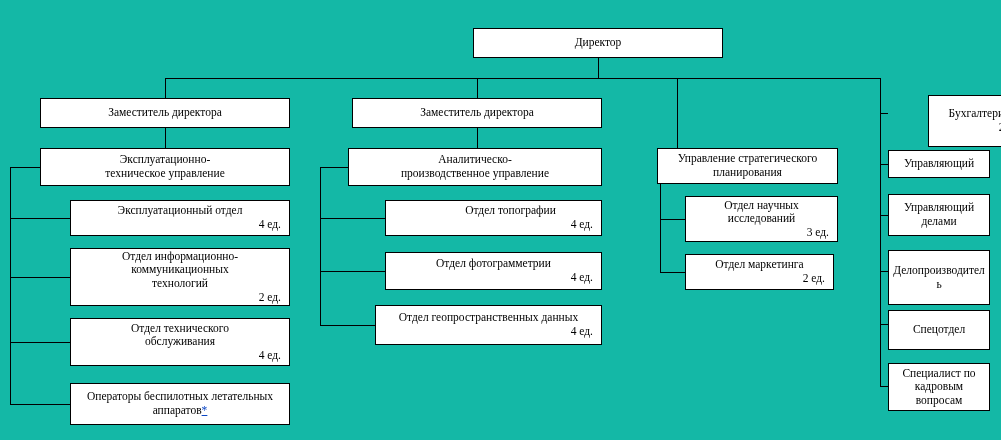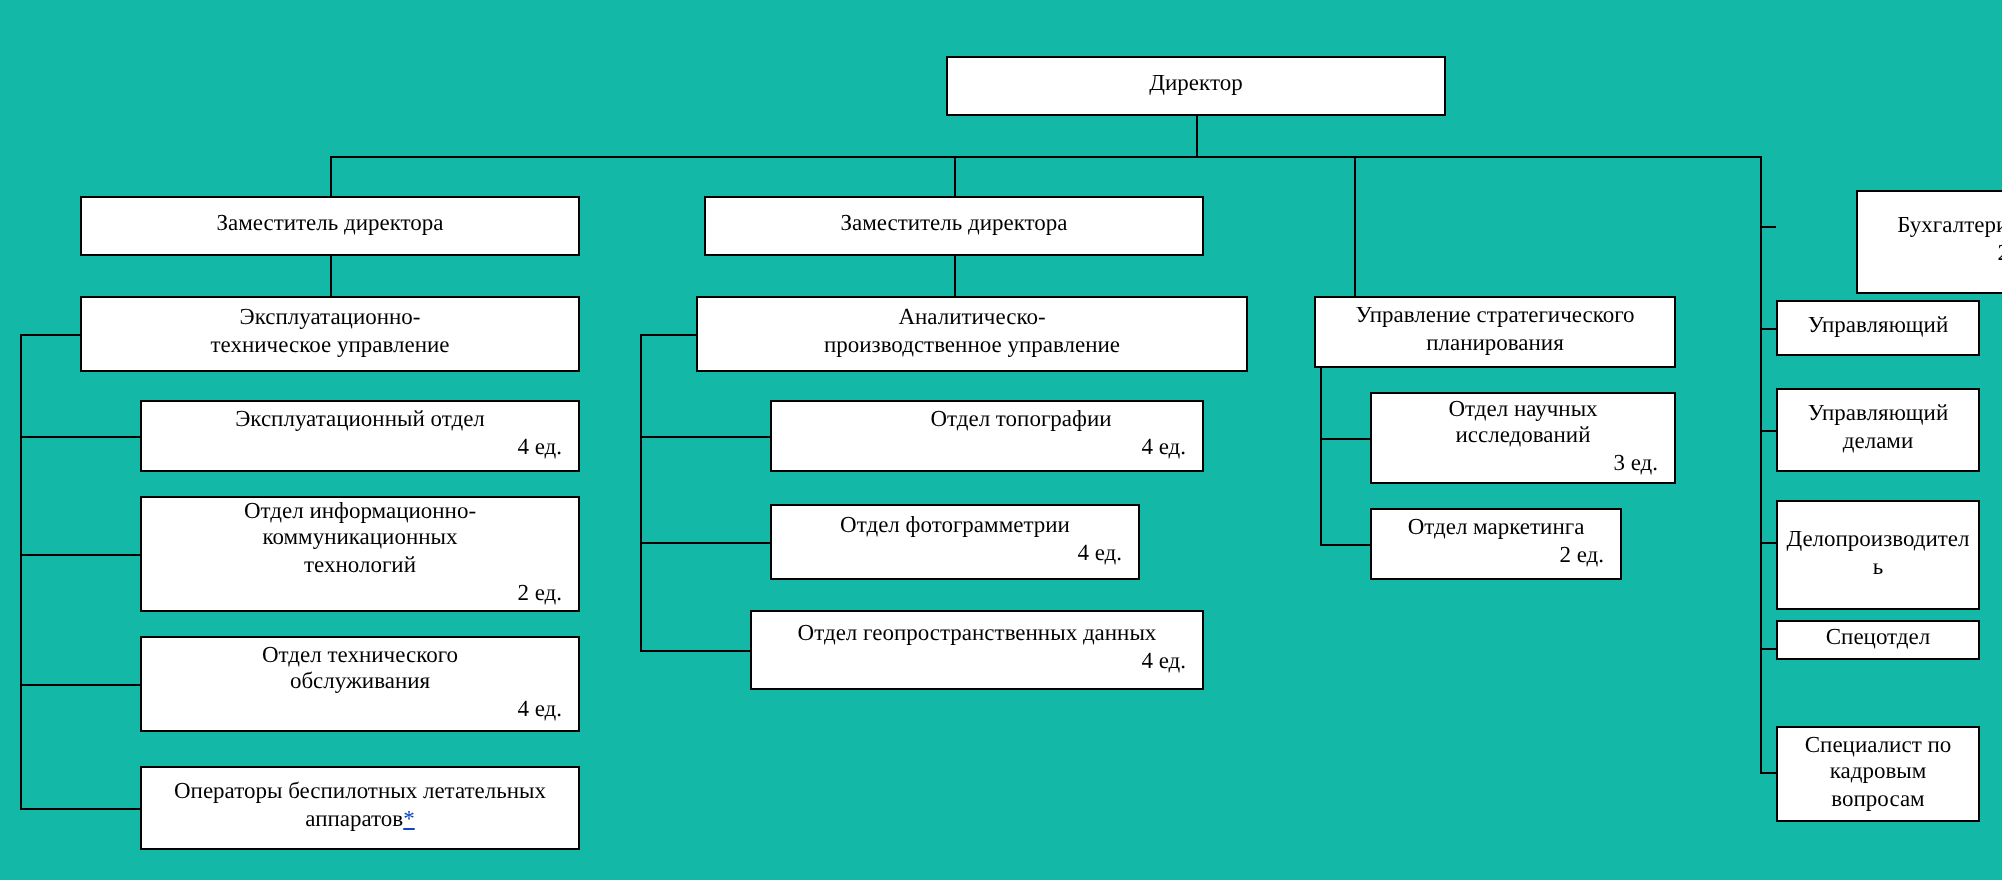--- a/index.html
+++ b/index.html
@@ -103,52 +103,52 @@
 
   <div class="node" style="left:70px; top:383px; width:220px; height:42px;">
     <div class="label"><span>Операторы беспилотных летательных
 аппаратов</span><span class="fn">*</span></div>
   </div>
 
   <div class="node" style="left:352px; top:98px; width:250px; height:30px;">
     <div class="label">Заместитель директора</div>
   </div>
 
-  <div class="node" style="left:348px; top:148px; width:276px; height:38px;">
+  <div class="node" style="left:348px; top:148px; width:254px; height:38px;">
     <div class="label">Аналитическо-
 производственное управление</div>
   </div>
 
   <div class="node" style="left:385px; top:200px; width:217px; height:36px;padding-left:36px;">
     <div class="label">Отдел топографии</div>
     <div class="count">4 ед.</div>
   </div>
 
-  <div class="node" style="left:385px; top:252px; width:185px; height:38px;">
+  <div class="node" style="left:385px; top:252px; width:217px; height:38px;">
     <div class="label">Отдел фотограмметрии</div>
     <div class="count">4 ед.</div>
   </div>
 
   <div class="node" style="left:375px; top:305px; width:227px; height:40px;">
     <div class="label">Отдел геопространственных данных</div>
     <div class="count">4 ед.</div>
   </div>
 
   <div class="node" style="left:657px; top:148px; width:181px; height:36px;">
     <div class="label">Управление стратегического
 планирования</div>
   </div>
 
   <div class="node" style="left:685px; top:196px; width:153px; height:46px;">
     <div class="label">Отдел научных
 исследований</div>
     <div class="count">3 ед.</div>
   </div>
 
-  <div class="node" style="left:685px; top:254px; width:126px; height:36px;">
+  <div class="node" style="left:685px; top:254px; width:149px; height:36px;">
     <div class="label">Отдел маркетинга</div>
     <div class="count">2 ед.</div>
   </div>
 
   <div class="node" style="left:888px; top:95px; width:102px; height:52px;margin-left:40px;">
     <div class="label">Бухгалтерия</div>
     <div class="count">2 ед.</div>
   </div>
 
   <div class="node" style="left:888px; top:150px; width:102px; height:28px;">
@@ -157,21 +157,21 @@
 
   <div class="node" style="left:888px; top:194px; width:102px; height:42px;">
     <div class="label">Управляющий
 делами</div>
   </div>
 
   <div class="node wrap-any" style="left:888px; top:250px; width:102px; height:55px;">
     <div class="label">Делопроизводитель</div>
   </div>
 
-  <div class="node" style="left:888px; top:310px; width:102px; height:20px;">
+  <div class="node" style="left:888px; top:310px; width:102px; height:40px;">
     <div class="label">Спецотдел</div>
   </div>
 
   <div class="node" style="left:888px; top:363px; width:102px; height:48px;">
     <div class="label">Специалист по
 кадровым
 вопросам</div>
   </div>
 
 </div>

